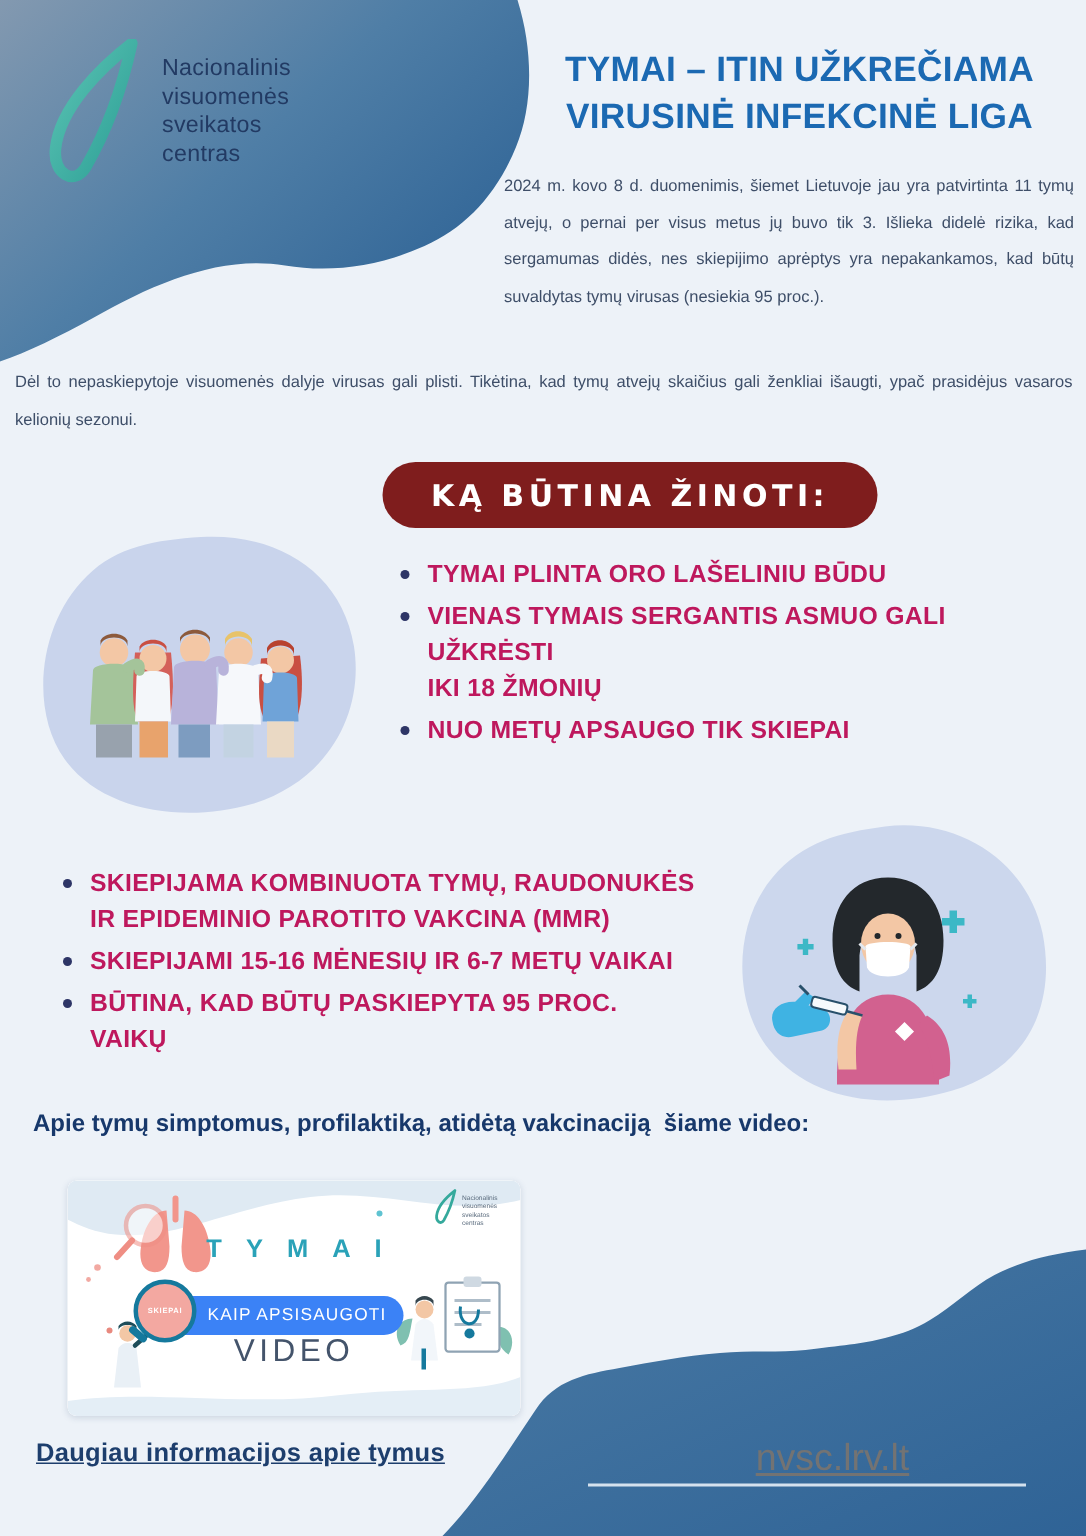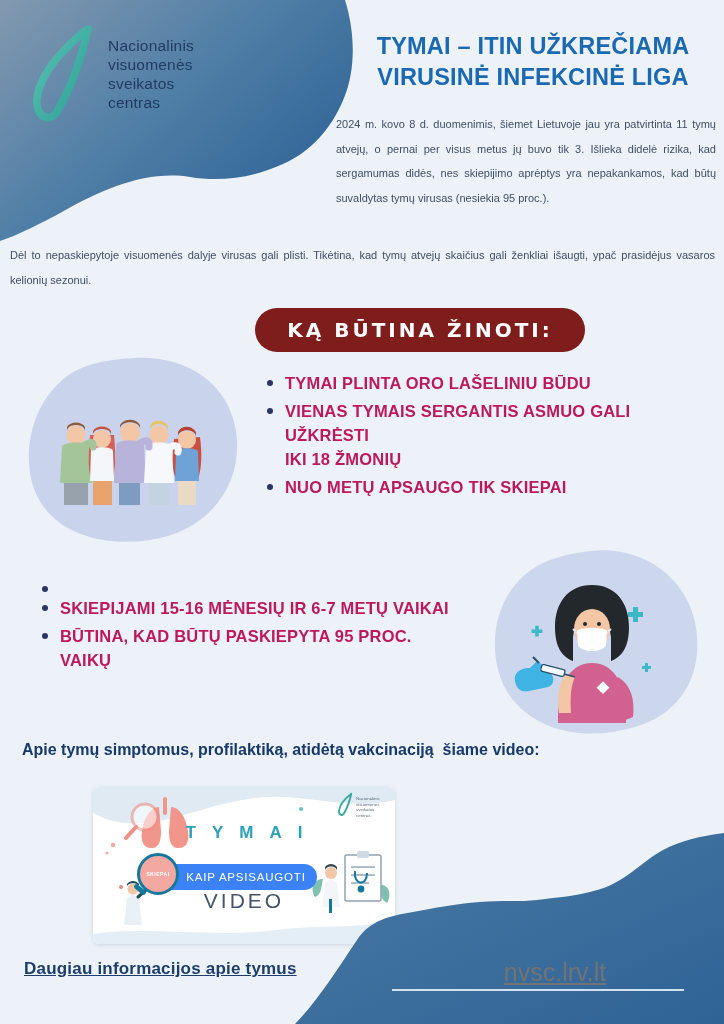--- a/index.html
+++ b/index.html
@@ -37,21 +37,21 @@
   .facts li{display:flex;margin-bottom:4px;}
   .facts .dot{width:6px;height:6px;border-radius:50%;background:#2d3566;margin:9px 12px 0 0;flex:none;}
   .facts .txt{white-space:pre-line;letter-spacing:.2px;}
   .facts1{left:267px;top:371px;width:450px;}
   .facts2{left:42px;top:577px;width:450px;}
 
   
   .video-heading{left:22px;top:741px;width:640px;color:#17386b;font-weight:bold;
                  font-size:16px;white-space:pre-wrap;}
   .video-card{left:45px;top:787px;width:302px;height:157px;background:#ffffff;border-radius:6px;
-              overflow:hidden;box-shadow:0 1px 4px rgba(60,90,130,.18);cursor:pointer;margin-left:48px;}
+              overflow:hidden;box-shadow:0 1px 4px rgba(60,90,130,.18);cursor:pointer;}
   .thumb-title{position:absolute;left:0;top:36px;width:100%;text-align:center;
                color:#2aa2b8;font-weight:bold;font-size:17px;letter-spacing:16px;text-indent:16px;}
   .thumb-pill{position:absolute;left:64px;top:77px;width:160px;height:26px;background:#3b82f6;
               border-radius:13px;color:#ffffff;font-size:11.5px;letter-spacing:.8px;
               display:flex;align-items:center;justify-content:center;padding-left:18px;box-sizing:border-box;}
   .thumb-magnifier{position:absolute;left:44px;top:66px;width:36px;height:36px;border-radius:50%;
                    border:3px solid #15799d;background:#f3a8a1;display:flex;align-items:center;justify-content:center;}
   .thumb-magnifier .micro{color:#ffffff;font-size:5px;letter-spacing:.5px;font-weight:bold;}
   .thumb-magnifier-handle{position:absolute;left:40px;top:100px;width:14px;height:5px;background:#15799d;
                           border-radius:3px;transform:rotate(40deg);}
@@ -160,20 +160,22 @@
     <rect x="156" y="126" width="18" height="24" fill="#ead9c4"></rect>
 
     <path d="M63,90 Q72,84 71,92" stroke="#a4c49a" stroke-width="7" fill="none" stroke-linecap="round"></path>
     <path d="M118,88 Q128,82 127,92" stroke="#b8b3da" stroke-width="7" fill="none" stroke-linecap="round"></path>
     <path d="M148,92 Q158,88 156,97" stroke="#f6f8fb" stroke-width="7" fill="none" stroke-linecap="round"></path>
   </svg>
 
   <ul class="abs facts facts2">
     <li>
       <span class="dot"></span>
+      <span class="txt">SKIEPIJAMA KOMBINUOTA TYMŲ, RAUDONUKĖS
+IR EPIDEMINIO PAROTITO VAKCINA (MMR)</span>
     </li>
     <li>
       <span class="dot"></span>
       <span class="txt">SKIEPIJAMI  15-16 MĖNESIŲ IR 6-7 METŲ VAIKAI</span>
     </li>
     <li>
       <span class="dot"></span>
       <span class="txt">BŪTINA, KAD BŪTŲ PASKIEPYTA 95 PROC.
 VAIKŲ</span>
     </li>

